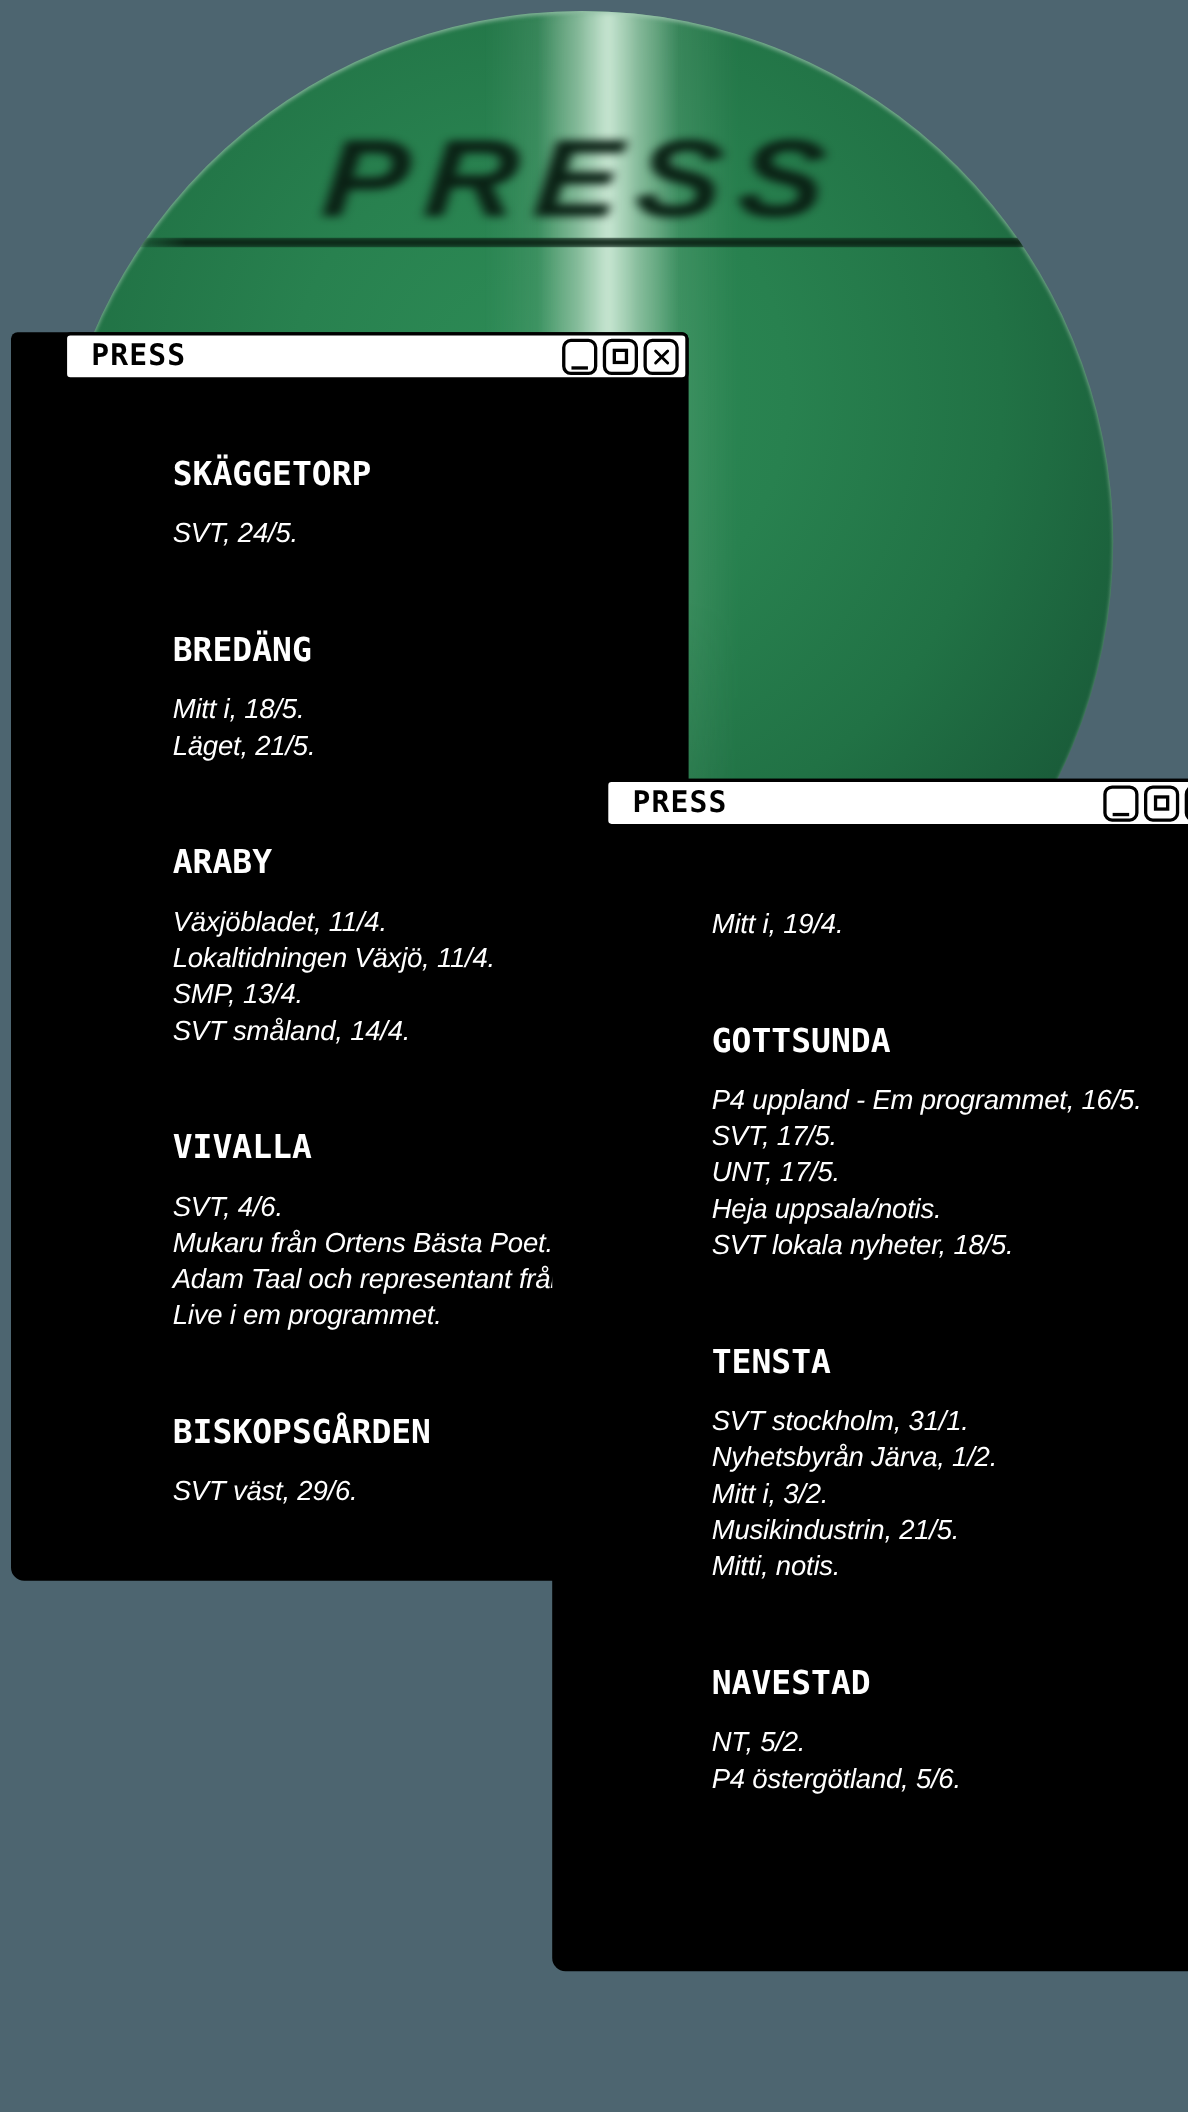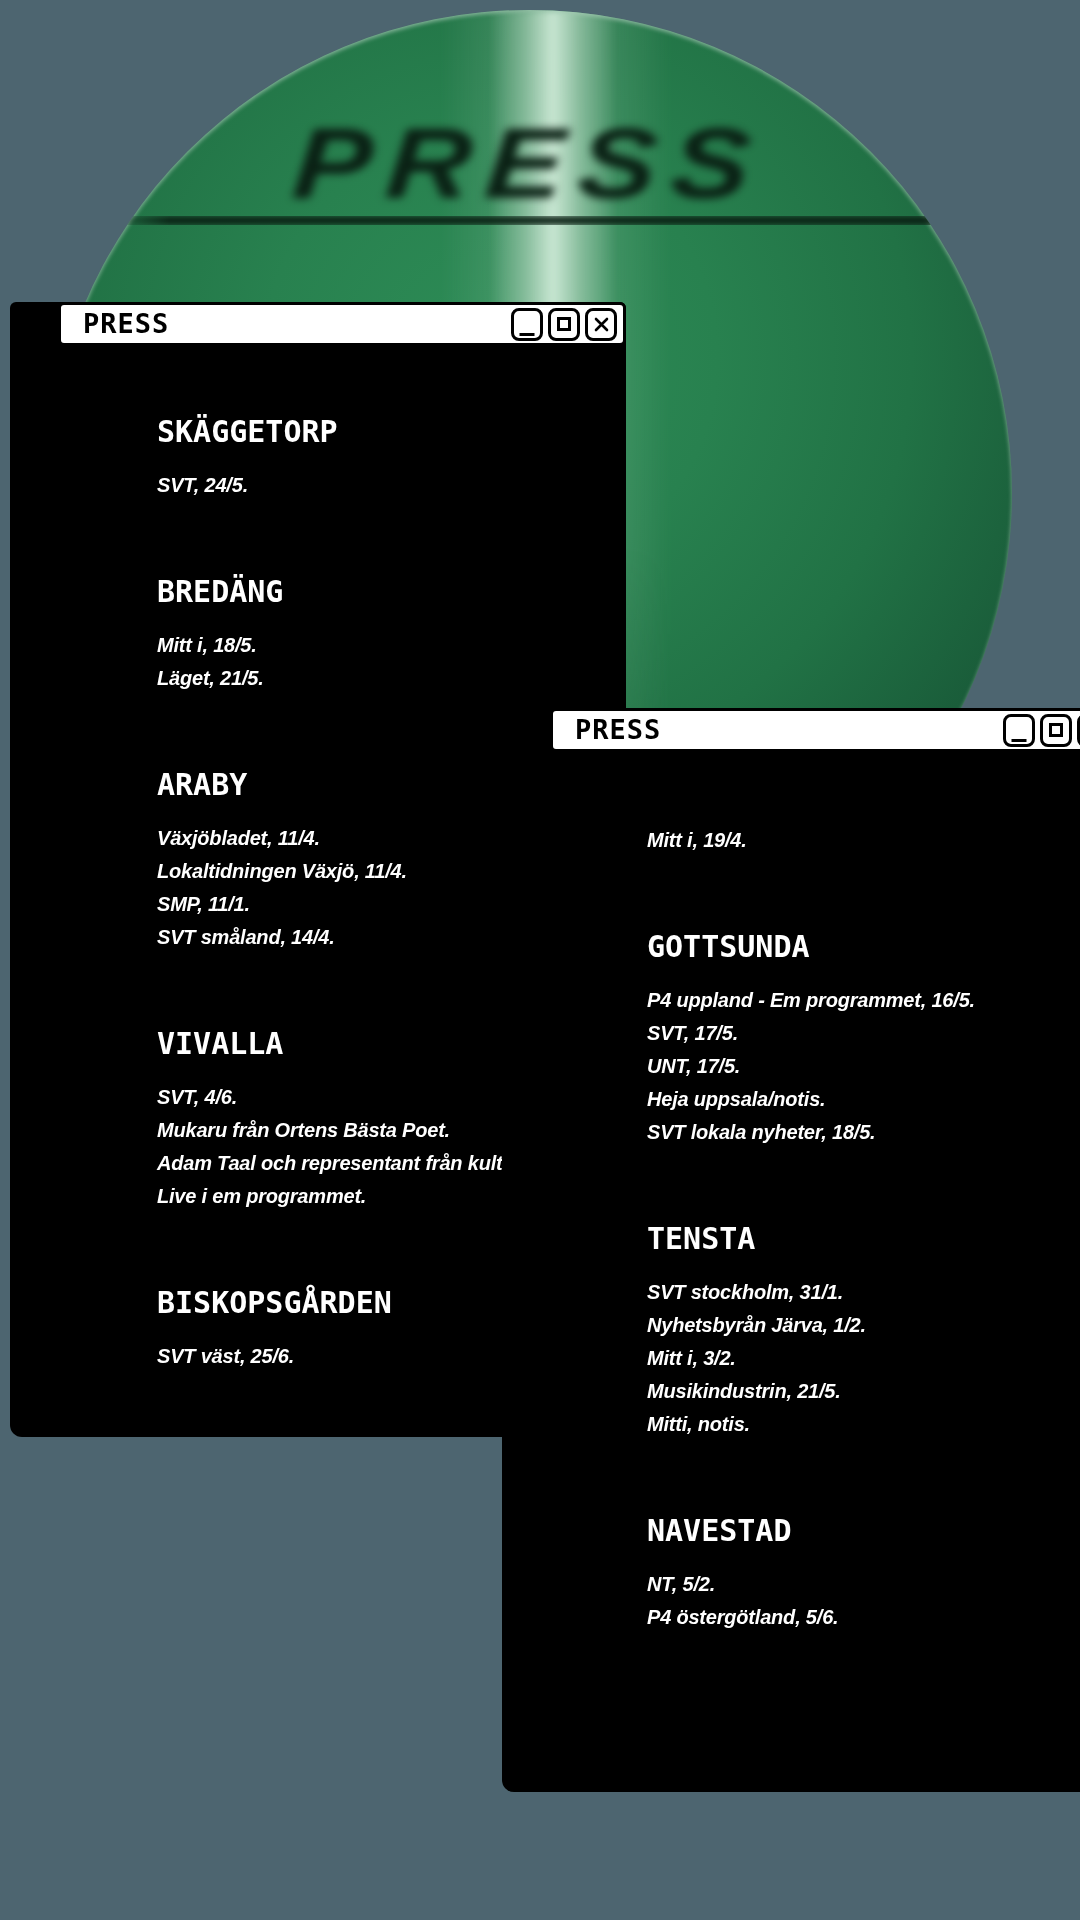--- a/index.html
+++ b/index.html
@@ -66,22 +66,22 @@
   .glyph-close{display:block;}
 
   .window-body{padding:68px 36px 0 68px;margin-left:31px;}
   .window-right .window-body{padding-top:72px;padding-left:66px;}
   .section{margin-bottom:72px;}
   .section-heading{
     color:#fff;font-family:"DejaVu Sans Mono",monospace;font-weight:bold;
     font-size:30px;line-height:35px;margin-bottom:20px;white-space:nowrap;
   }
   .section-line{
-    color:#fff;font-family:"Liberation Sans",sans-serif;font-weight:bold;font-style:italic;
-    font-size:20px;line-height:33px;letter-spacing:-0.2px;white-space:nowrap;
+    color:#fff;font-family:"Liberation Sans",sans-serif;font-weight:normal;font-style:italic;
+    font-size:25px;line-height:33px;letter-spacing:-0.2px;white-space:nowrap;
   }
 </style>
 </head>
 <body>
 
 <div class="page">
 
   <div class="hero-circle">
     <div class="hero-streak-glow"></div>
     <div class="hero-streak"></div>
@@ -113,33 +113,33 @@
         </div>
         <div class="section">
           <div class="section-heading">BREDÄNG</div>
           <div class="section-line">Mitt i, 18/5.</div>
           <div class="section-line">Läget, 21/5.</div>
         </div>
         <div class="section">
           <div class="section-heading">ARABY</div>
           <div class="section-line">Växjöbladet, 11/4.</div>
           <div class="section-line">Lokaltidningen Växjö, 11/4.</div>
-          <div class="section-line">SMP, 11/1.</div>
+          <div class="section-line">SMP, 13/4.</div>
           <div class="section-line">SVT småland, 14/4.</div>
         </div>
         <div class="section">
           <div class="section-heading">VIVALLA</div>
           <div class="section-line">SVT, 4/6.</div>
           <div class="section-line">Mukaru från Ortens Bästa Poet.</div>
           <div class="section-line">Adam Taal och representant från kulturskolan.</div>
           <div class="section-line">Live i em programmet.</div>
         </div>
         <div class="section">
           <div class="section-heading">BISKOPSGÅRDEN</div>
-          <div class="section-line">SVT väst, 25/6.</div>
+          <div class="section-line">SVT väst, 29/6.</div>
         </div>
       </div>
   </div>
 
   <div class="window window-right">
     <div class="titlebar">
       <span class="titlebar-title">PRESS</span>
       <span class="titlebar-buttons">
         <span class="tb-btn">
           <span class="glyph-min"></span>

